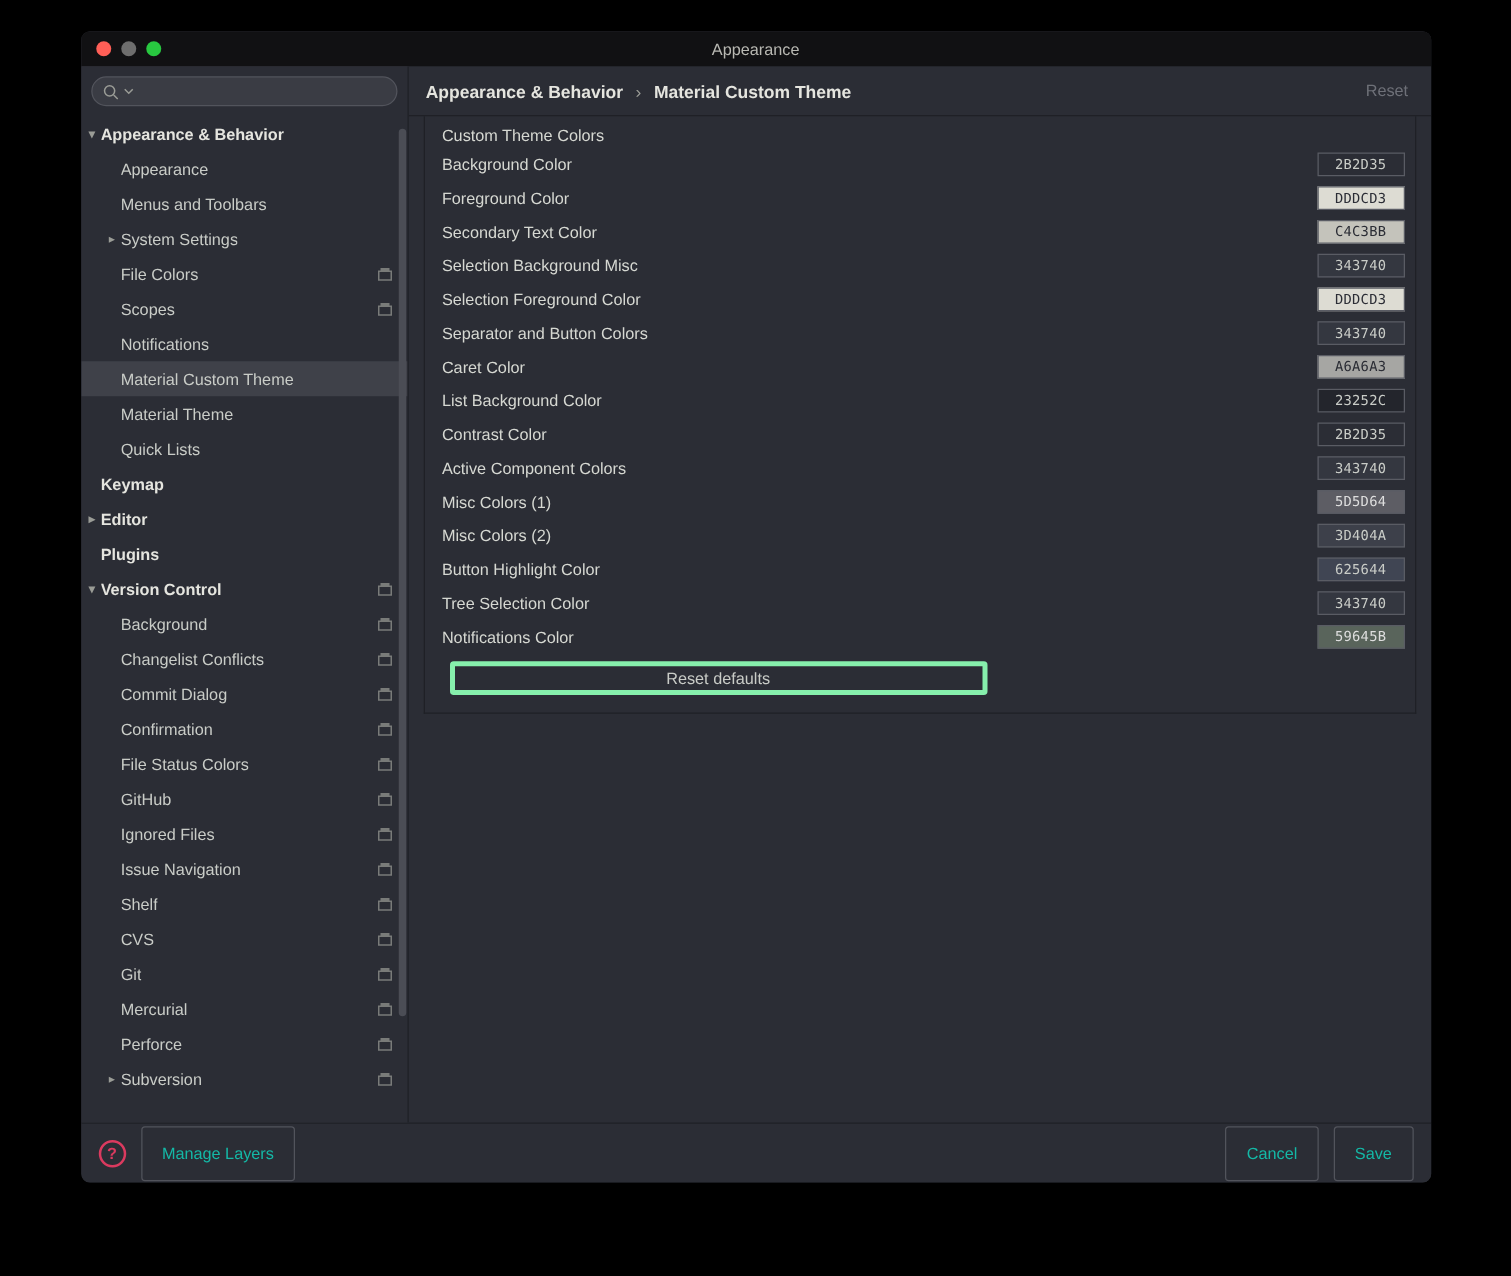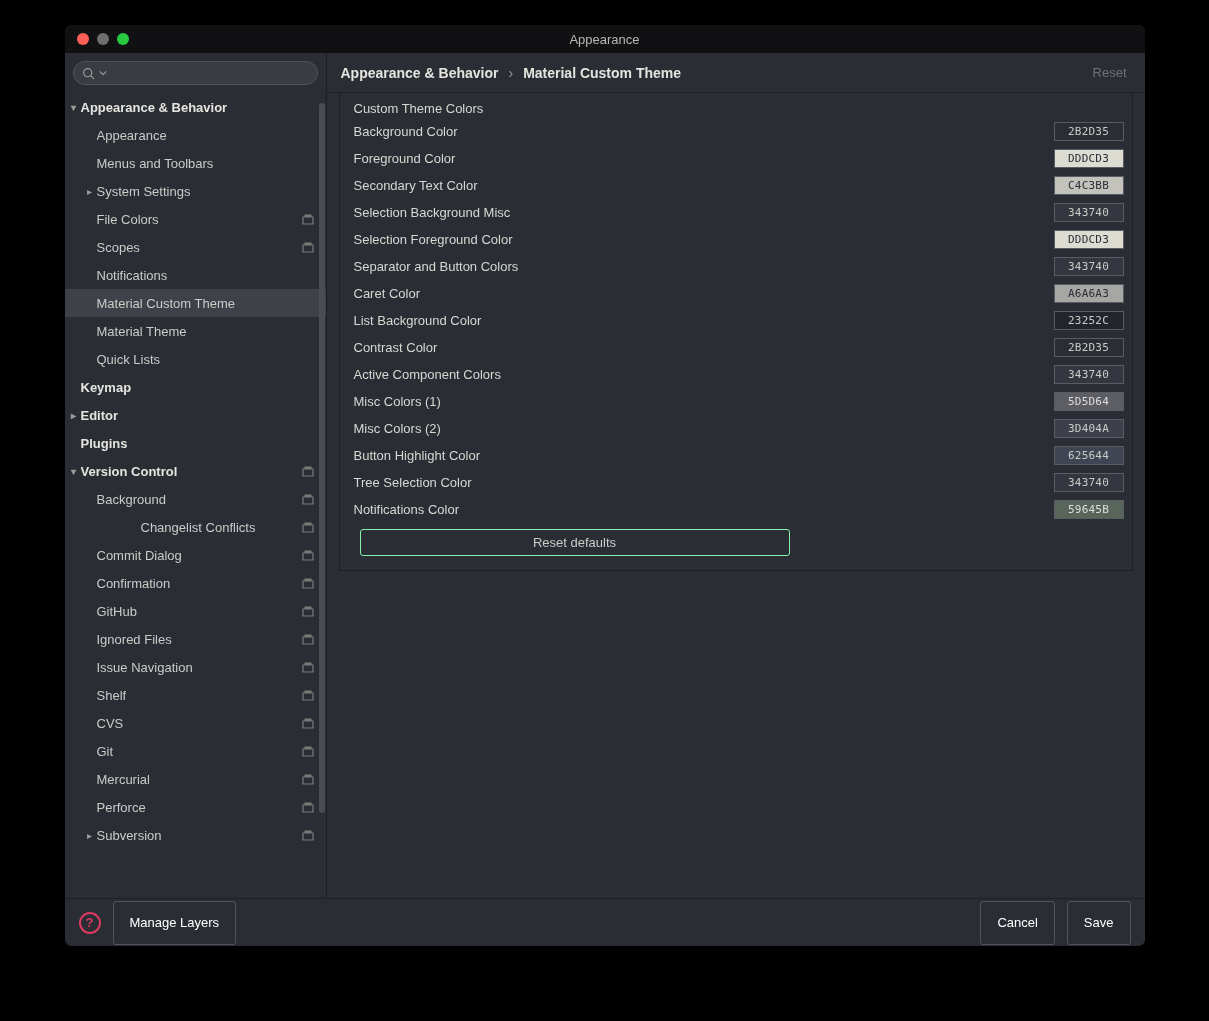--- a/index.html
+++ b/index.html
@@ -177,21 +177,21 @@
     align-items: center;
     justify-content: center;
     font-family: ui-monospace, Menlo, Consolas, monospace;
     font-size: 11px;
     letter-spacing: 0.2px;
   }
   .reset-defaults-wrap { padding: 6px 0 0 6px; }
   .reset-defaults {
     width: 430px;
     height: 27px;
-    border: 1px solid #86efac;
+    border: 4px solid #86efac;
     background: transparent;
     color: #c9ccc7;
     font-size: 13px;
     border-radius: 3px;
     cursor: pointer;
   }
 
   .footer {
     height: 48px;
     border-top: 1px solid #1f2026;
@@ -207,21 +207,21 @@
     border-radius: 50%;
     color: #db3a5f;
     display: flex; align-items:center; justify-content:center;
     font-size: 13px; font-weight:600;
   }
   .btn {
     height: 44px;
     padding: 0 16px;
     border: 1px solid #52545c;
     background: transparent;
-    color: #ffffff;
+    color: #14b8a6;
     border-radius: 3px;
     font-size: 13px;
     cursor: pointer;
   }
   .footer .spacer { flex: 1; }
 </style>
 </head>
 <body>
 
 <div class="window">
@@ -316,37 +316,44 @@
               <path d="M3 6 L3 13 L13 13 L13 6 L11 6 L11 4 L5 4 L5 6 Z M6 6 L10 6 L10 5 L6 5 Z" fill="none" stroke="#9a9c96" stroke-width="1.2"></path>
             </svg>
           </div>
           <div class="tree-row" style="padding-left: 18px; justify-content: flex-end;">
             <span class="arrow"></span>
             <span class="lbl">Background</span>
             <svg class="proj-icon" viewBox="0 0 16 16">
               <path d="M3 6 L3 13 L13 13 L13 6 L11 6 L11 4 L5 4 L5 6 Z M6 6 L10 6 L10 5 L6 5 Z" fill="none" stroke="#9a9c96" stroke-width="1.2"></path>
             </svg>
           </div>
-          <div class="tree-row" style="padding-left: 18px; gap: 44px;">
+          <div class="tree-row" style="padding-left: 18px;">
             <span class="arrow"></span>
             <span class="lbl">Changelist Conflicts</span>
             <svg class="proj-icon" viewBox="0 0 16 16">
               <path d="M3 6 L3 13 L13 13 L13 6 L11 6 L11 4 L5 4 L5 6 Z M6 6 L10 6 L10 5 L6 5 Z" fill="none" stroke="#9a9c96" stroke-width="1.2"></path>
             </svg>
           </div>
           <div class="tree-row" style="padding-left: 18px; justify-content: flex-end;">
             <span class="arrow"></span>
             <span class="lbl">Commit Dialog</span>
             <svg class="proj-icon" viewBox="0 0 16 16">
               <path d="M3 6 L3 13 L13 13 L13 6 L11 6 L11 4 L5 4 L5 6 Z M6 6 L10 6 L10 5 L6 5 Z" fill="none" stroke="#9a9c96" stroke-width="1.2"></path>
             </svg>
           </div>
           <div class="tree-row" style="padding-left: 18px;">
             <span class="arrow"></span>
             <span class="lbl">Confirmation</span>
+            <svg class="proj-icon" viewBox="0 0 16 16">
+              <path d="M3 6 L3 13 L13 13 L13 6 L11 6 L11 4 L5 4 L5 6 Z M6 6 L10 6 L10 5 L6 5 Z" fill="none" stroke="#9a9c96" stroke-width="1.2"></path>
+            </svg>
+          </div>
+          <div class="tree-row" style="padding-left: 18px;">
+            <span class="arrow"></span>
+            <span class="lbl">File Status Colors</span>
             <svg class="proj-icon" viewBox="0 0 16 16">
               <path d="M3 6 L3 13 L13 13 L13 6 L11 6 L11 4 L5 4 L5 6 Z M6 6 L10 6 L10 5 L6 5 Z" fill="none" stroke="#9a9c96" stroke-width="1.2"></path>
             </svg>
           </div>
           <div class="tree-row" style="padding-left: 18px;">
             <span class="arrow"></span>
             <span class="lbl">GitHub</span>
             <svg class="proj-icon" viewBox="0 0 16 16">
               <path d="M3 6 L3 13 L13 13 L13 6 L11 6 L11 4 L5 4 L5 6 Z M6 6 L10 6 L10 5 L6 5 Z" fill="none" stroke="#9a9c96" stroke-width="1.2"></path>
             </svg>

